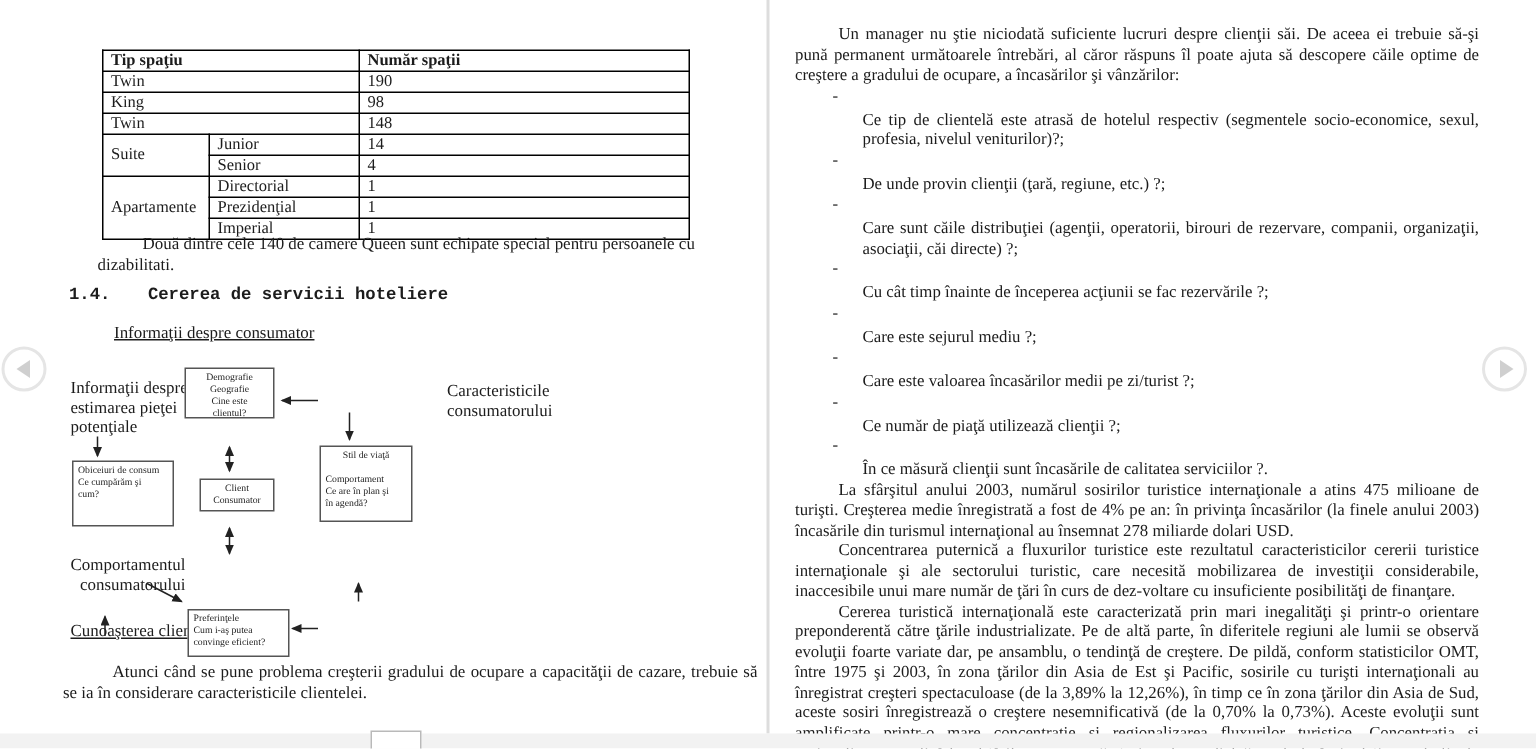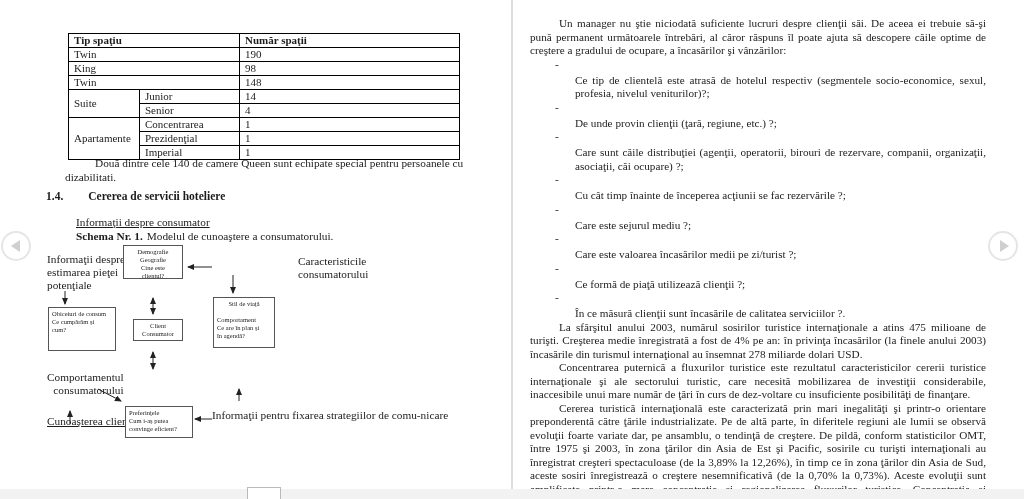--- a/index.html
+++ b/index.html
@@ -21,21 +21,21 @@
     border-collapse: collapse; font-size: 11px; line-height: 11px;
   }
   .room-table th, .room-table td {
     border: 1px solid #000; padding: 1px 5px; text-align: left;
     font-size: 11px; vertical-align: middle;
   }
   .room-table th { font-weight: bold; }
   .col-a { width: 72px; } .col-b { width: 100px; } .col-c { width: 220px; }
 
   .note-para { position: absolute; left: 46px; top: 157px; width: 442px; font-size: 11.3px; line-height: 13.5px; text-indent: 30px; margin-left: 19px; }
-  .section-heading { position: absolute; left: 46px; top: 190px; font-size: 11.5px; font-weight: bold; }
+  .section-heading { position: absolute; left: 46px; top: 190px; font-size: 11.5px; font-weight: bold; font-family: Liberation Mono, monospace; }
   .section-heading .sec-title { margin-left: 25px; }
   .subtitle-underline { position: absolute; left: 76px; top: 216px; font-size: 11.3px; text-decoration: underline; }
   .schema-line { position: absolute; left: 76px; top: 230px; font-size: 11.3px; }
   .schema-line .schema-label { font-weight: bold; }
   .schema-line .schema-text { margin-left: 4px; }
 
   .diagram { position: absolute; left: 40px; top: 243px; width: 445px; height: 198px; }
   .dg-label { position: absolute; font-size: 11.3px; line-height: 13px; white-space: pre-line; z-index: 1; }
   .dg-box {
     position: absolute; border: 1px solid #555; background: #fff;
@@ -111,21 +111,21 @@
       <td rowspan="2">Suite</td>
       <td class="col-b">Junior</td>
       <td>14</td>
     </tr>
     <tr>
       <td>Senior</td>
       <td>4</td>
     </tr>
     <tr>
       <td rowspan="3">Apartamente</td>
-      <td>Concentrarea</td>
+      <td>Directorial</td>
       <td>1</td>
     </tr>
     <tr>
       <td>Prezidenţial</td>
       <td>1</td>
     </tr>
     <tr>
       <td>Imperial</td>
       <td>1</td>
     </tr>
@@ -133,23 +133,20 @@
     </table>
 
   <div class="note-para">Două dintre cele 140 de camere Queen sunt echipate special pentru persoanele cu dizabilitati.</div>
 
   <div class="section-heading">
     <span class="sec-num">1.4.</span><span class="sec-title">Cererea de servicii hoteliere</span>
   </div>
 
   <div class="subtitle-underline">Informaţii despre consumator</div>
 
-  <div class="schema-line">
-    <span class="schema-label">Schema Nr. 1.</span><span class="schema-text">Modelul de cunoaştere a consumatorului.</span>
-  </div>
 
   <div class="diagram">
     <div class="dg-label lbl-info">Informaţii despre
 estimarea pieţei
 potenţiale</div>
     <div class="dg-label lbl-caract">Caracteristicile
 consumatorului</div>
     <div class="dg-box centered box-demografie">Demografie
 Geografie
 Cine este
@@ -161,73 +158,73 @@
 Ce cumpărăm şi
 cum?</div>
     <div class="dg-box centered box-client">Client
 Consumator</div>
     <div class="dg-label lbl-comportament">Comportamentul
 consumatorului</div>
     <div class="dg-label lbl-cunoasterea">Cunoaşterea clienţilor</div>
     <div class="dg-box box-preferinte">Preferinţele
 Cum i-aş putea
 convinge eficient?</div>
-    <div class="dg-label lbl-informatii">Informaţii pentru fixarea strategiilor de comu-nicare</div>
 
     <svg class="dg-arrows" viewBox="0 0 445 198">
       <defs>
         <marker id="ah" markerWidth="8" markerHeight="8" refX="6" refY="3" orient="auto-start-reverse" markerUnits="userSpaceOnUse">
           <path d="M0,0 L7,3 L0,6 z" fill="#222"></path>
         </marker>
       </defs>
       <line x1="172" y1="24" x2="148" y2="24" marker-end="url(#ah)"></line>
       <line x1="193" y1="32" x2="193" y2="50" marker-end="url(#ah)"></line>
       <line x1="113" y1="55" x2="113" y2="71" marker-start="url(#ah)" marker-end="url(#ah)"></line>
       <line x1="25" y1="48" x2="25" y2="61" marker-end="url(#ah)"></line>
       <line x1="113" y1="109" x2="113" y2="126" marker-start="url(#ah)" marker-end="url(#ah)"></line>
       <line x1="58" y1="146" x2="81" y2="158" marker-end="url(#ah)"></line>
       <line x1="30" y1="181" x2="30" y2="168" marker-end="url(#ah)"></line>
       <line x1="199" y1="158" x2="199" y2="146" marker-end="url(#ah)"></line>
       <line x1="172" y1="176" x2="155" y2="176" marker-end="url(#ah)"></line>
     </svg>
   </div>
 
+  <div class="closing-para">Atunci când se pune problema creşterii gradului de ocupare a capacităţii de cazare, trebuie să se ia în considerare caracteristicile clientelei.</div>
 </div>
 
 <div class="page page-right">
   <div class="rp-text">
     <p>Un manager nu ştie niciodată suficiente lucruri despre clienţii săi. De aceea ei trebuie să-şi pună permanent următoarele întrebări, al căror răspuns îl poate ajuta să descopere căile optime de creştere a gradului de ocupare, a încasărilor şi vânzărilor:</p>
 
     <div class="bullet-row">
       <span class="dash">-</span>
       <span class="btxt">Ce tip de clientelă este atrasă de hotelul respectiv (segmentele socio-economice, sexul, profesia, nivelul veniturilor)?;</span>
     </div>
     <div class="bullet-row">
       <span class="dash">-</span>
       <span class="btxt">De unde provin clienţii (ţară, regiune, etc.) ?;</span>
     </div>
     <div class="bullet-row">
       <span class="dash">-</span>
-      <span class="btxt">Care sunt căile distribuţiei (agenţii, operatorii, birouri de rezervare, companii, organizaţii, asociaţii, căi ocupare) ?;</span>
+      <span class="btxt">Care sunt căile distribuţiei (agenţii, operatorii, birouri de rezervare, companii, organizaţii, asociaţii, căi directe) ?;</span>
     </div>
     <div class="bullet-row">
       <span class="dash">-</span>
       <span class="btxt">Cu cât timp înainte de începerea acţiunii se fac rezervările ?;</span>
     </div>
     <div class="bullet-row">
       <span class="dash">-</span>
       <span class="btxt">Care este sejurul mediu ?;</span>
     </div>
     <div class="bullet-row">
       <span class="dash">-</span>
       <span class="btxt">Care este valoarea încasărilor medii pe zi/turist ?;</span>
     </div>
     <div class="bullet-row">
       <span class="dash">-</span>
-      <span class="btxt">Ce formă de piaţă utilizează clienţii ?;</span>
+      <span class="btxt">Ce număr de piaţă utilizează clienţii ?;</span>
     </div>
     <div class="bullet-row">
       <span class="dash">-</span>
       <span class="btxt">În ce măsură clienţii sunt încasările de calitatea serviciilor ?.</span>
     </div>
 
     <p>La sfârşitul anului 2003, numărul sosirilor turistice internaţionale a atins 475 milioane de turişti. Creşterea medie înregistrată a fost de 4% pe an: în privinţa încasărilor (la finele anului 2003) încasările din turismul internaţional au însemnat 278 miliarde dolari USD.</p>
     <p>Concentrarea puternică a fluxurilor turistice este rezultatul caracteristicilor cererii turistice internaţionale şi ale sectorului turistic, care necesită mobilizarea de investiţii considerabile, inaccesibile unui mare număr de ţări în curs de dez-voltare cu insuficiente posibilităţi de finanţare.</p>
     <p>Cererea turistică internaţională este caracterizată prin mari inegalităţi şi printr-o orientare preponderentă către ţările industrializate. Pe de altă parte, în diferitele regiuni ale lumii se observă evoluţii foarte variate dar, pe ansamblu, o tendinţă de creştere. De pildă, conform statisticilor OMT, între 1975 şi 2003, în zona ţărilor din Asia de Est şi Pacific, sosirile cu turişti internaţionali au înregistrat creşteri spectaculoase (de la 3,89% la 12,26%), în timp ce în zona ţărilor din Asia de Sud, aceste sosiri înregistrează o creştere nesemnificativă (de la 0,70% la 0,73%). Aceste evoluţii sunt amplificate printr-o mare concentraţie şi regionalizarea fluxurilor turistice. Concentraţia şi regionalizarea explică locul ţărilor europene în turismul mondial, în cadrul căruia deţineau, la finele anului 2003, o pondere de 60,4% din sosirile de turişti internaţionali.</p>
     <p>Aşadar, cererea turistică mondială se caracterizează prin evoluţii calitative şi cantitative considerabile, care influenţează direct ansamblul pieţei.</p>

